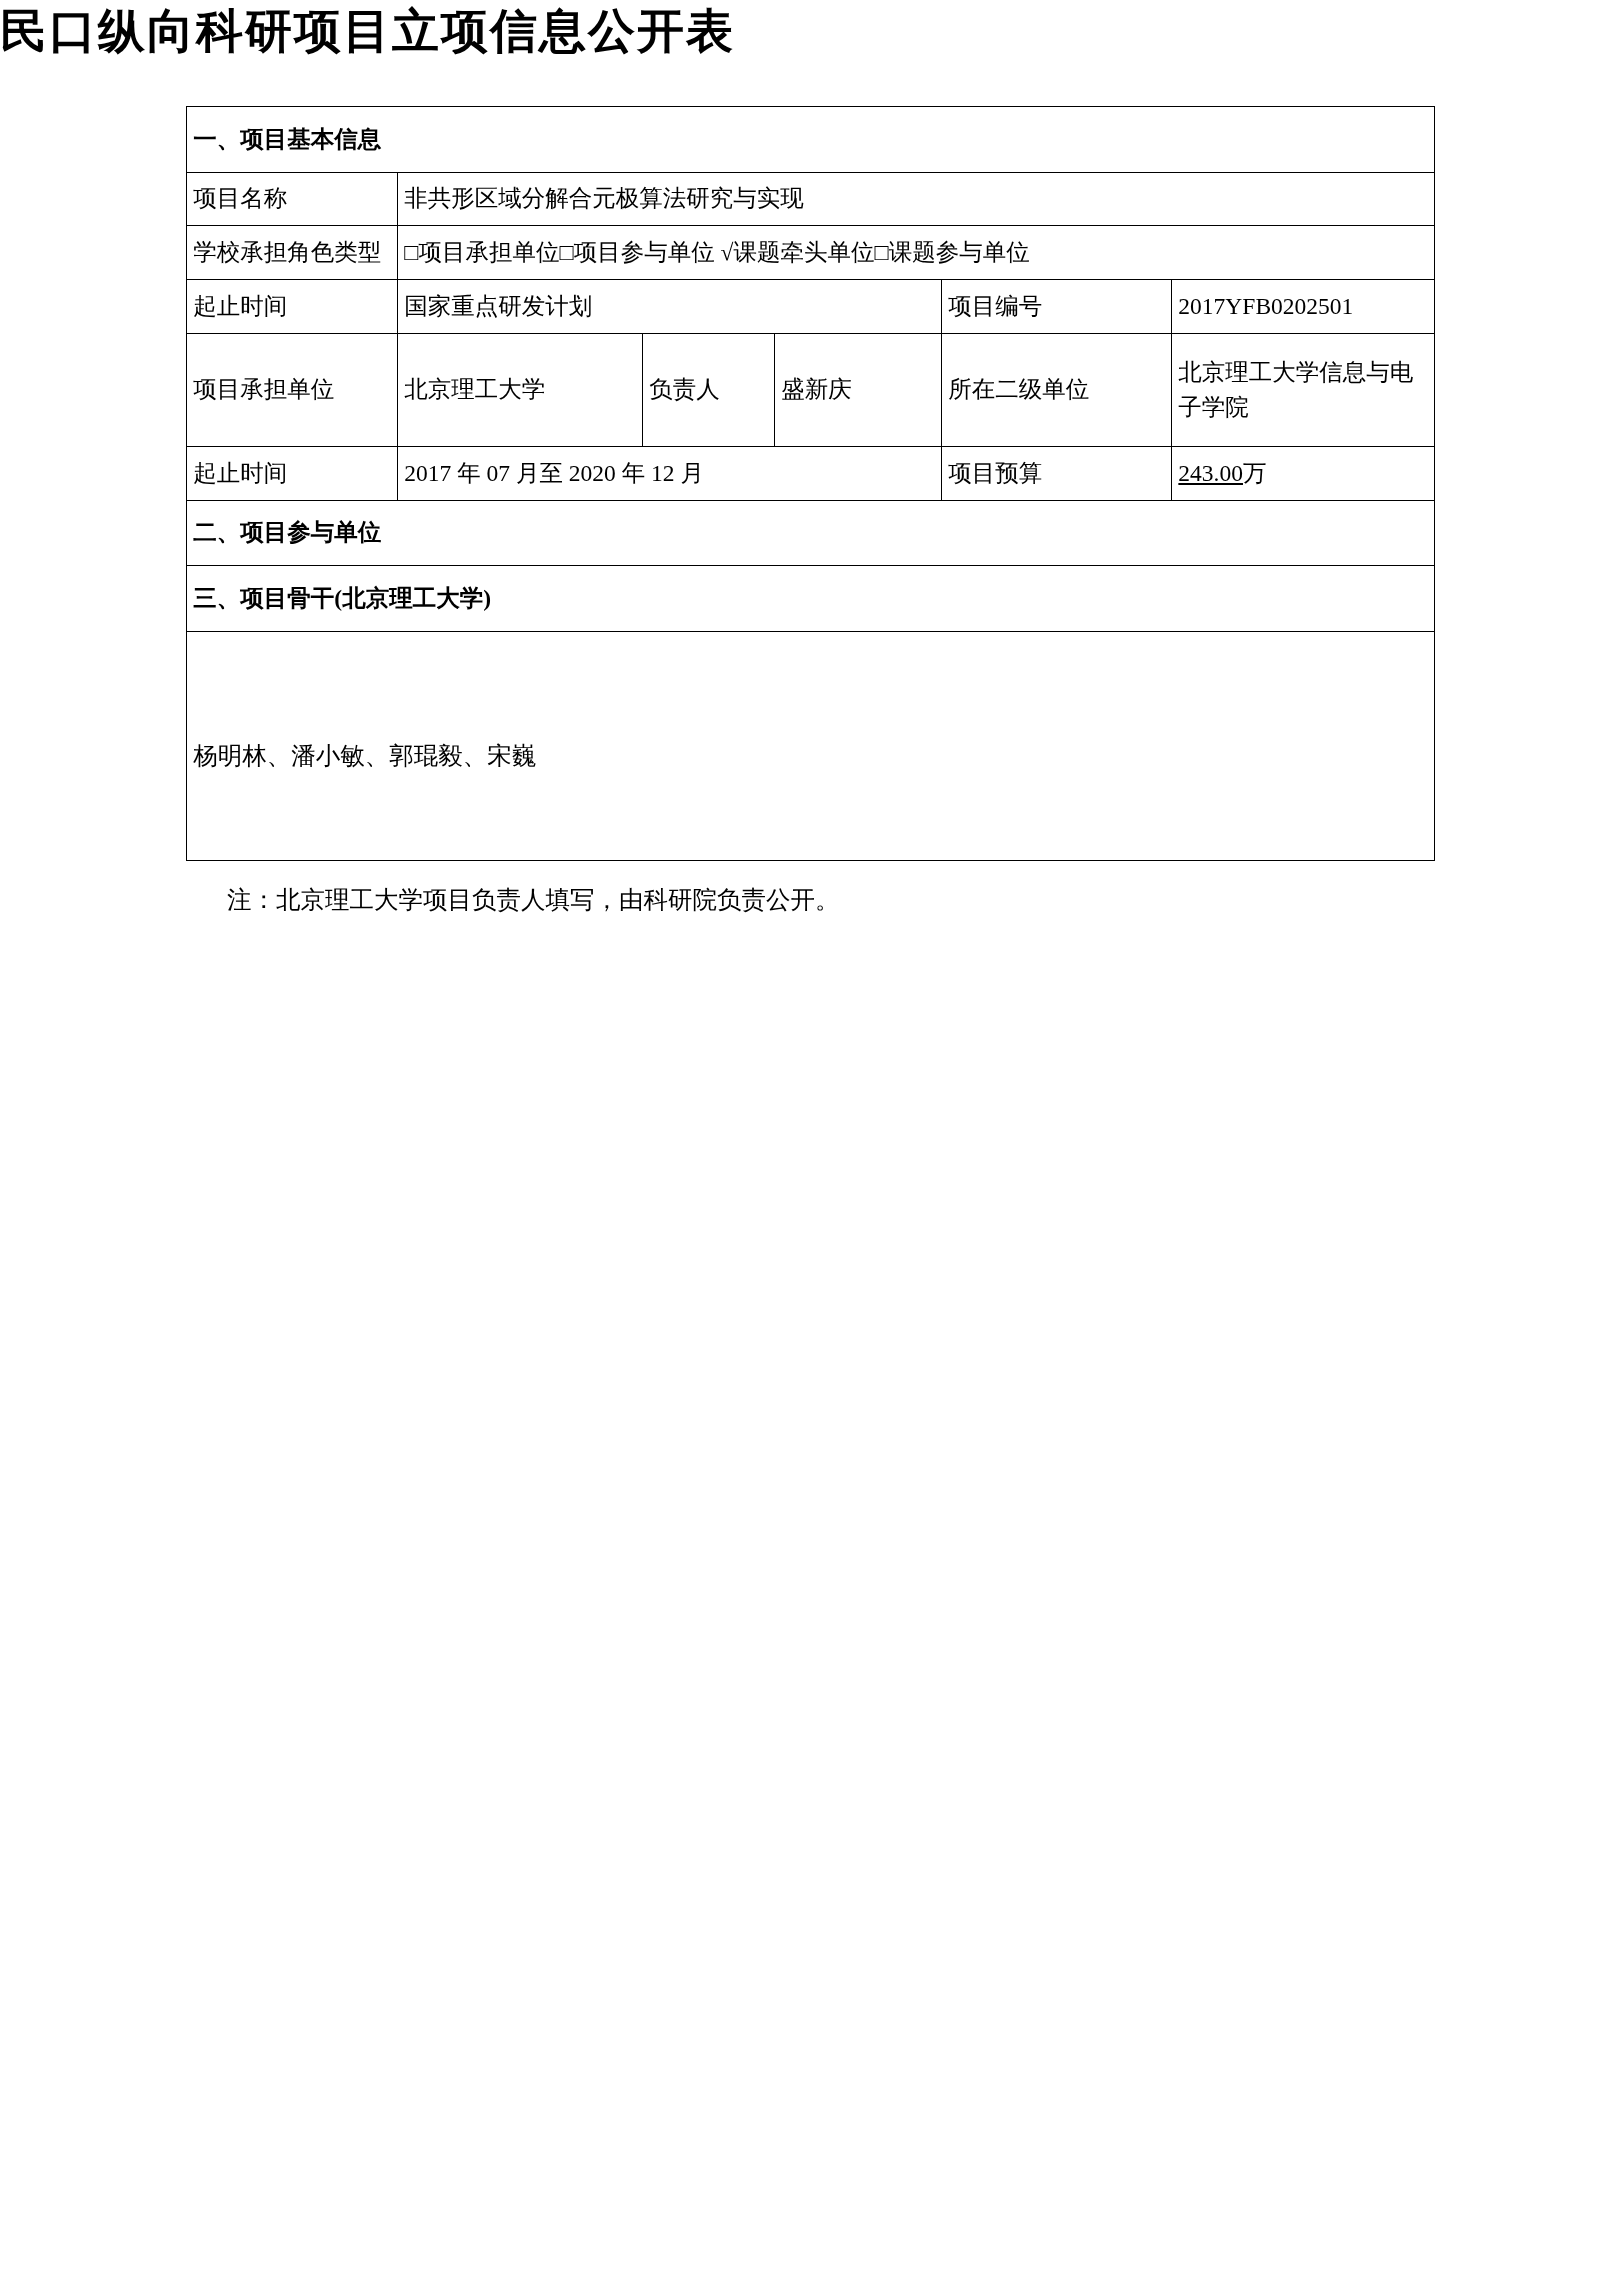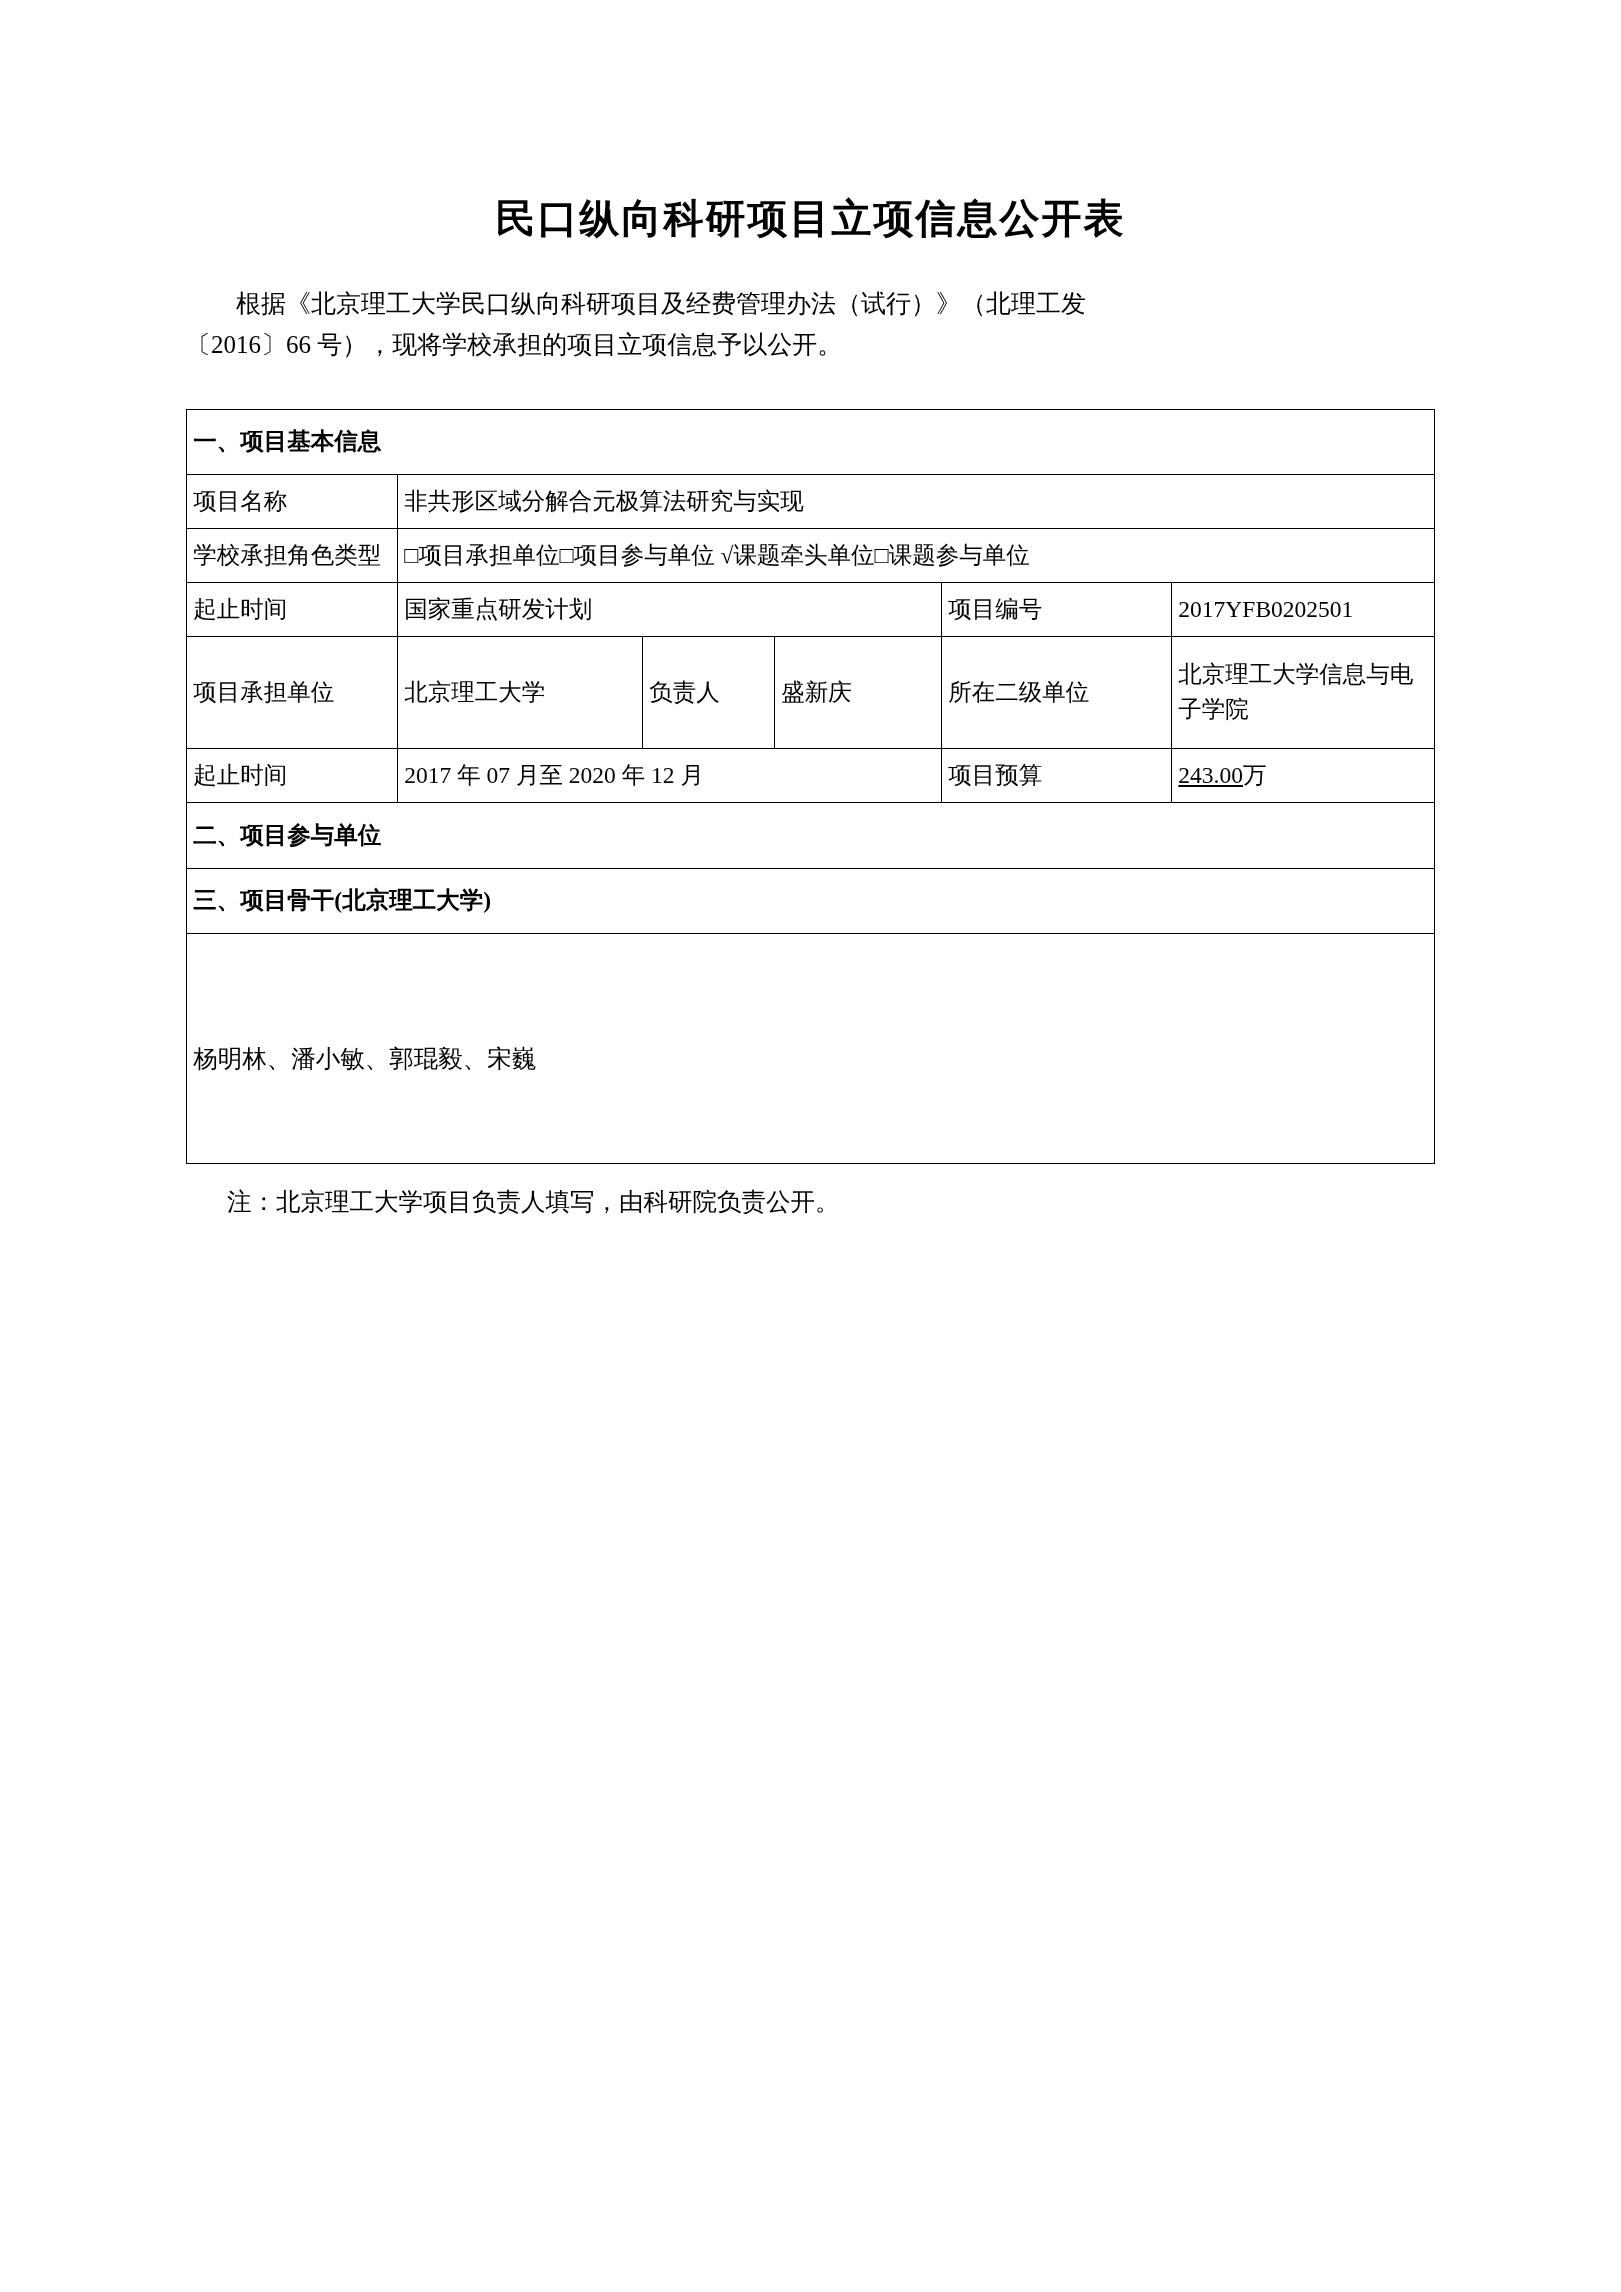--- a/index.html
+++ b/index.html
@@ -15,26 +15,24 @@
     position: relative;
   }
   .page {
     width: 1621px;
     height: 2293px;
     box-sizing: border-box;
     padding: 0;
     position: relative;
   }
   .doc-title {
-    text-align: center;
-    font-size: 40px;
+    font-size: 47px;
     font-weight: bold;
     letter-spacing: 2px;
     margin: 0;
-    padding-top: 191px;
     font-family: "Liberation Sans", "DejaVu Sans", sans-serif;
   }
   .intro {
     margin: 37px 186px 0 186px;
     font-size: 25px;
     line-height: 1.65;
     text-align: justify;
     text-indent: 2em;
     font-family: "Liberation Serif", "DejaVu Serif", serif;
   }
@@ -98,23 +96,20 @@
   }
   .tall-row td { height: 94px; }
 </style>
 </head>
 <body>
 
 <div class="page">
 
   <h1 class="doc-title">民口纵向科研项目立项信息公开表</h1>
 
-  <p class="intro">
-    <span>根据《北京理工大学民口纵向科研项目及经费管理办法（试行）》（北理工发</span><span class="l2">〔2016〕66 号），现将学校承担的项目立项信息予以公开。</span>
-  </p>
 
   <table class="main">
     <colgroup>
       <col style="width:211px">
       <col style="width:245px">
       <col style="width:132px">
       <col style="width:167px">
       <col style="width:230px">
       <col style="width:262px">
     </colgroup>

